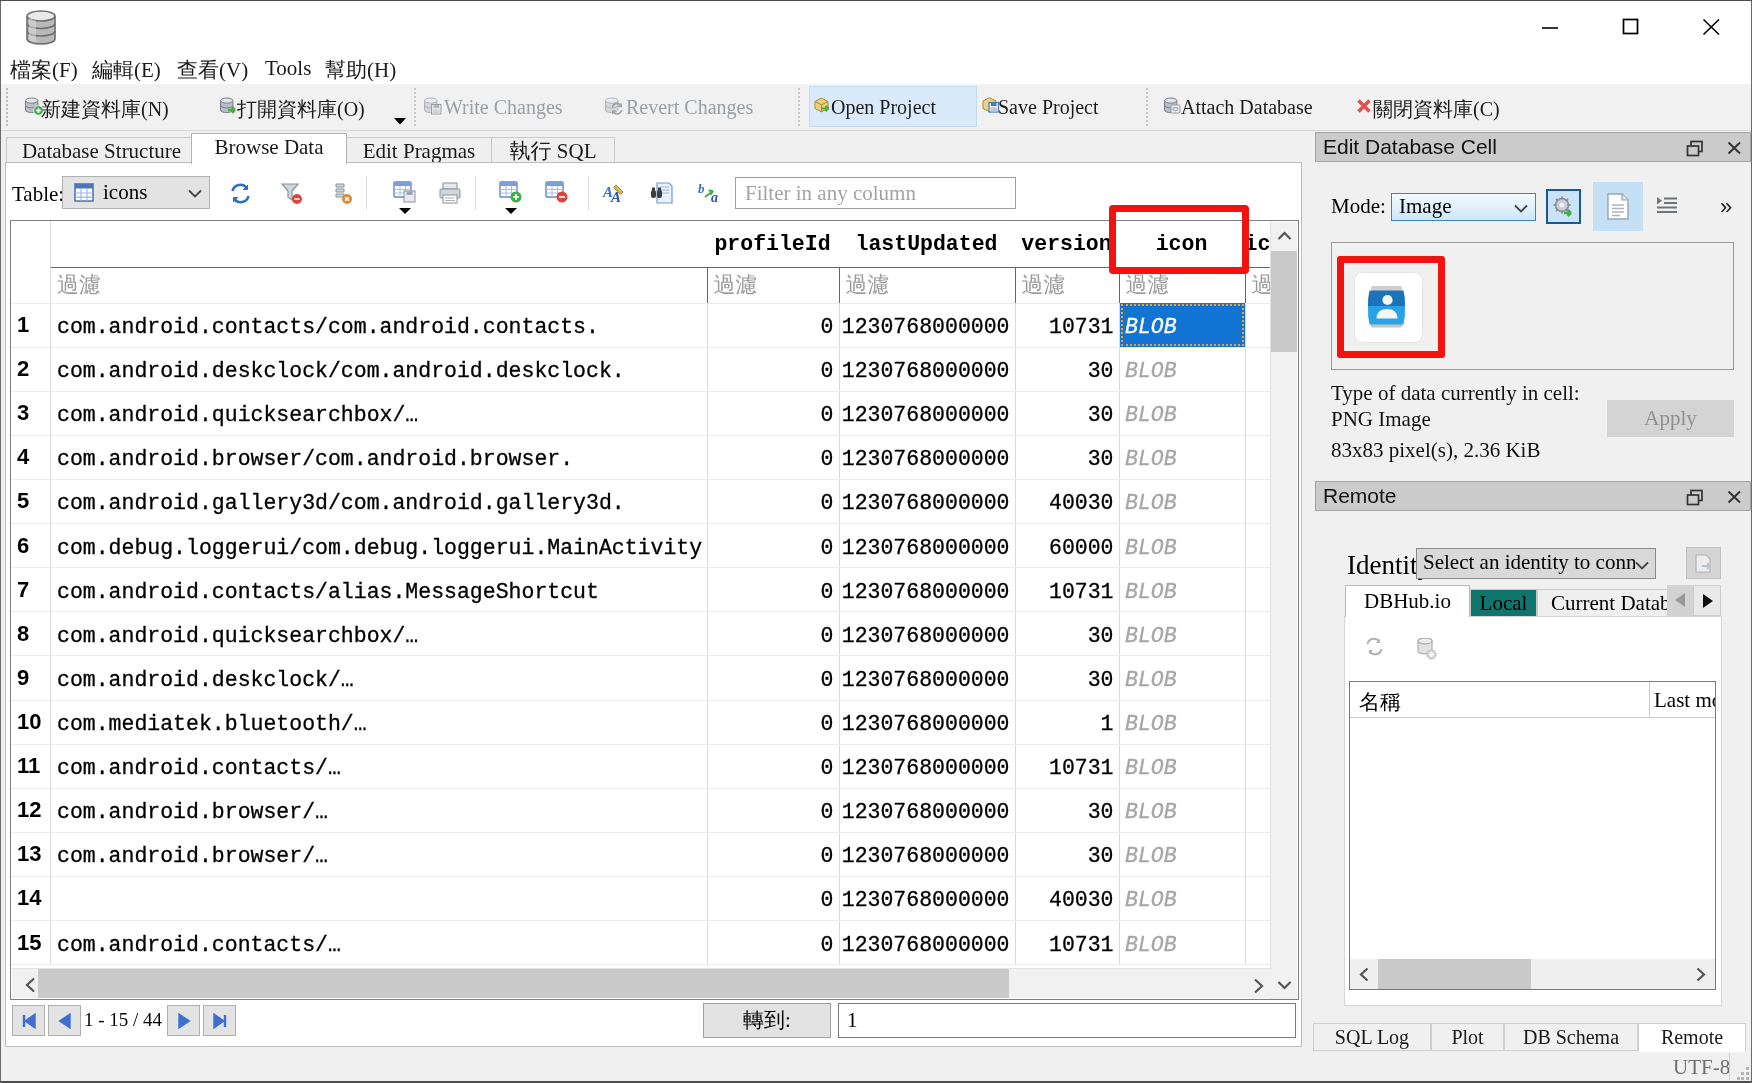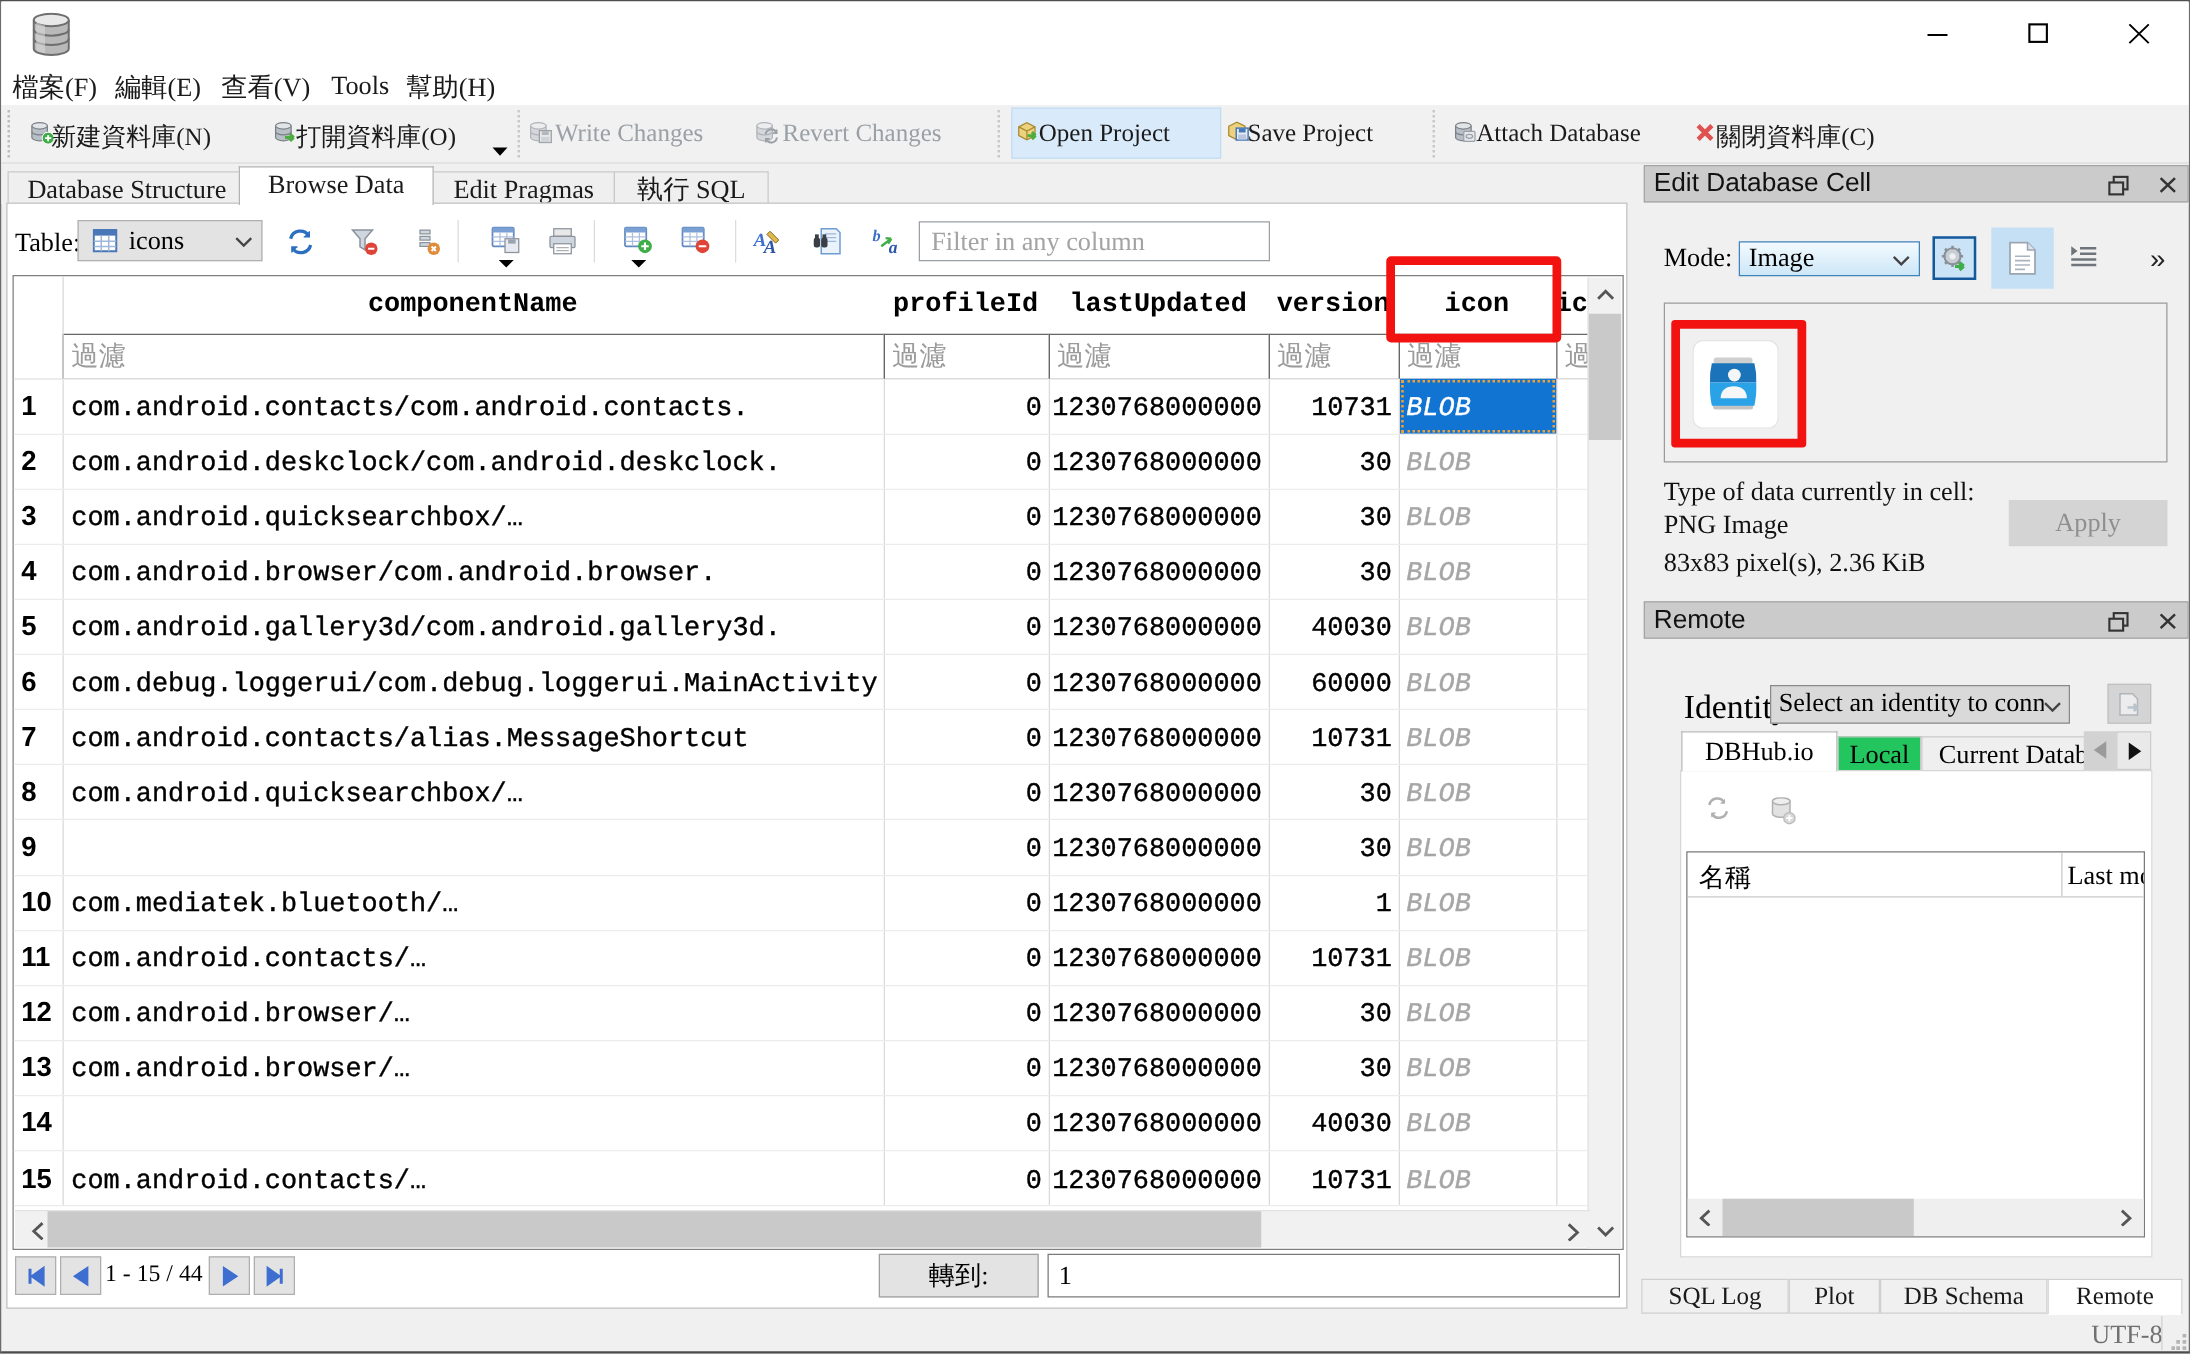--- a/index.html
+++ b/index.html
@@ -225,21 +225,20 @@
     </svg>
 <svg class="abs" style="left:691px;top:18px" width="28" height="25" viewBox="0 0 28 25">
 <text x="1" y="12" font-family="Liberation Serif" font-weight="bold" font-size="13" fill="#3b6fca" font-style="italic">b</text>
 <text x="14" y="21" font-family="Liberation Serif" font-weight="bold" font-size="14" fill="#2c55a8" font-style="italic">a</text>
 <path d="M8 16 l8 -6 m0 0 l-4.5 -0.5 m4.5 0.5 l-2.5 3.8" stroke="#3fae49" stroke-width="2" fill="none"></path>
     </svg>
 <div class="abs" style="left:729px;top:14px;width:281px;height:32px;background:#fff;border:1px solid #9aa0a6"></div>
 <span class="abs ser" style="left:739px;top:18px;font-size:21px;color:#a3a3a3">Filter in any column</span>
 <div class="grid">
 
-<div class="gh" style="left:39px;width:656.5px">componentName</div>
 <div class="gh" style="left:695.5px;width:132.0px">profileId</div>
 <div class="gh" style="left:827.5px;width:176.0px">lastUpdated</div>
 <div class="gh" style="left:1003.5px;width:104.0px">version</div>
 <div class="gh" style="left:1107.5px;width:126.0px">icon</div>
 <div class="gh" style="left:1233.5px;width:25.0px">ic</div>
 <div class="fbox" style="left:39px;width:657.5px">過濾</div>
 <div class="fbox" style="left:695.5px;width:133.0px">過濾</div>
 <div class="fbox" style="left:827.5px;width:177.0px">過濾</div>
 <div class="fbox" style="left:1003.5px;width:105.0px">過濾</div>
 <div class="fbox" style="left:1107.5px;width:127.0px">過濾</div>
@@ -304,20 +303,21 @@
 <div class="cell blob" style="left:1114px;top:358.7px">BLOB</div>
 <div class="rowline" style="top:390.3px"></div>
 <div class="rn" style="top:399.8px">8</div>
 <div class="cell" style="left:46px;top:402.8px;width:648px">com.android.quicksearchbox/…</div>
 <div class="cell" style="left:695.5px;top:402.8px;width:127px;text-align:right">0</div>
 <div class="cell" style="left:827.5px;top:402.8px;width:171px;text-align:right">1230768000000</div>
 <div class="cell" style="left:1003.5px;top:402.8px;width:99px;text-align:right">30</div>
 <div class="cell blob" style="left:1114px;top:402.8px">BLOB</div>
 <div class="rowline" style="top:434.4px"></div>
 <div class="rn" style="top:443.9px">9</div>
+<div class="cell" style="left:46px;top:446.9px;width:648px">com.android.deskclock/…</div>
 <div class="cell" style="left:695.5px;top:446.9px;width:127px;text-align:right">0</div>
 <div class="cell" style="left:827.5px;top:446.9px;width:171px;text-align:right">1230768000000</div>
 <div class="cell" style="left:1003.5px;top:446.9px;width:99px;text-align:right">30</div>
 <div class="cell blob" style="left:1114px;top:446.9px">BLOB</div>
 <div class="rowline" style="top:478.5px"></div>
 <div class="rn" style="top:488.0px">10</div>
 <div class="cell" style="left:46px;top:491.0px;width:648px">com.mediatek.bluetooth/…</div>
 <div class="cell" style="left:695.5px;top:491.0px;width:127px;text-align:right">0</div>
 <div class="cell" style="left:827.5px;top:491.0px;width:171px;text-align:right">1230768000000</div>
 <div class="cell" style="left:1003.5px;top:491.0px;width:99px;text-align:right">1</div>
@@ -465,21 +465,21 @@
       <path d="M1 1.5 l6 6 6-6" stroke="#444" stroke-width="1.8" fill="none"></path>
     </svg>
   </div>
 <div class="abs" style="left:1686px;top:547px;width:35px;height:32px;background:#d4d4d4;border:1px solid #c0c0c0">
 <svg class="abs" style="left:7px;top:6px" width="20" height="20" viewBox="0 0 20 20">
 <path d="M2 1 h10 l4 4 v13 h-14 z" fill="#ececec" stroke="#b0b5ba" stroke-width="1.2"></path>
 <path d="M8 12 h8 m0 0 l-3 -2.8 m3 2.8 l-3 2.8" stroke="#b9c3cc" stroke-width="2" fill="none"></path>
     </svg>
   </div>
 <div class="abs ser" style="left:1345px;top:585px;width:125px;height:32px;background:#fff;border:1px solid #b9b9b9;border-bottom:none;text-align:center;font-size:21px;line-height:30px;z-index:2">DBHub.io</div>
-<div class="abs ser" style="left:1470px;top:589px;width:67px;height:28px;background:#22c55e;border:1px solid #c9c9c9;text-align:center;font-size:21px;line-height:26px">Local</div>
+<div class="abs ser" style="left:1470px;top:589px;width:67px;height:28px;background:#0f766e;border:1px solid #c9c9c9;text-align:center;font-size:21px;line-height:26px">Local</div>
 <div class="abs ser" style="left:1537px;top:589px;width:132px;height:28px;background:#efefef;border:1px solid #c9c9c9;text-align:left;padding-left:13px;font-size:21px;line-height:26px;overflow:hidden;white-space:nowrap">Current Datab</div>
 <div class="abs" style="left:1667px;top:585px;width:26px;height:31px;background:#d2d2d2">
     <svg class="abs" style="left:7px;top:7px" width="12" height="16">
       <path d="M11 1 v14 l-10 -7 z" fill="#9a9a9a"></path>
     </svg>
   </div>
 <div class="abs" style="left:1693px;top:585px;width:28px;height:31px;background:#e9e9e9;border:1px solid #cdcdcd">
     <svg class="abs" style="left:8px;top:7px" width="12" height="16">
       <path d="M1 1 v14 l10 -7 z" fill="#111"></path>
     </svg>

